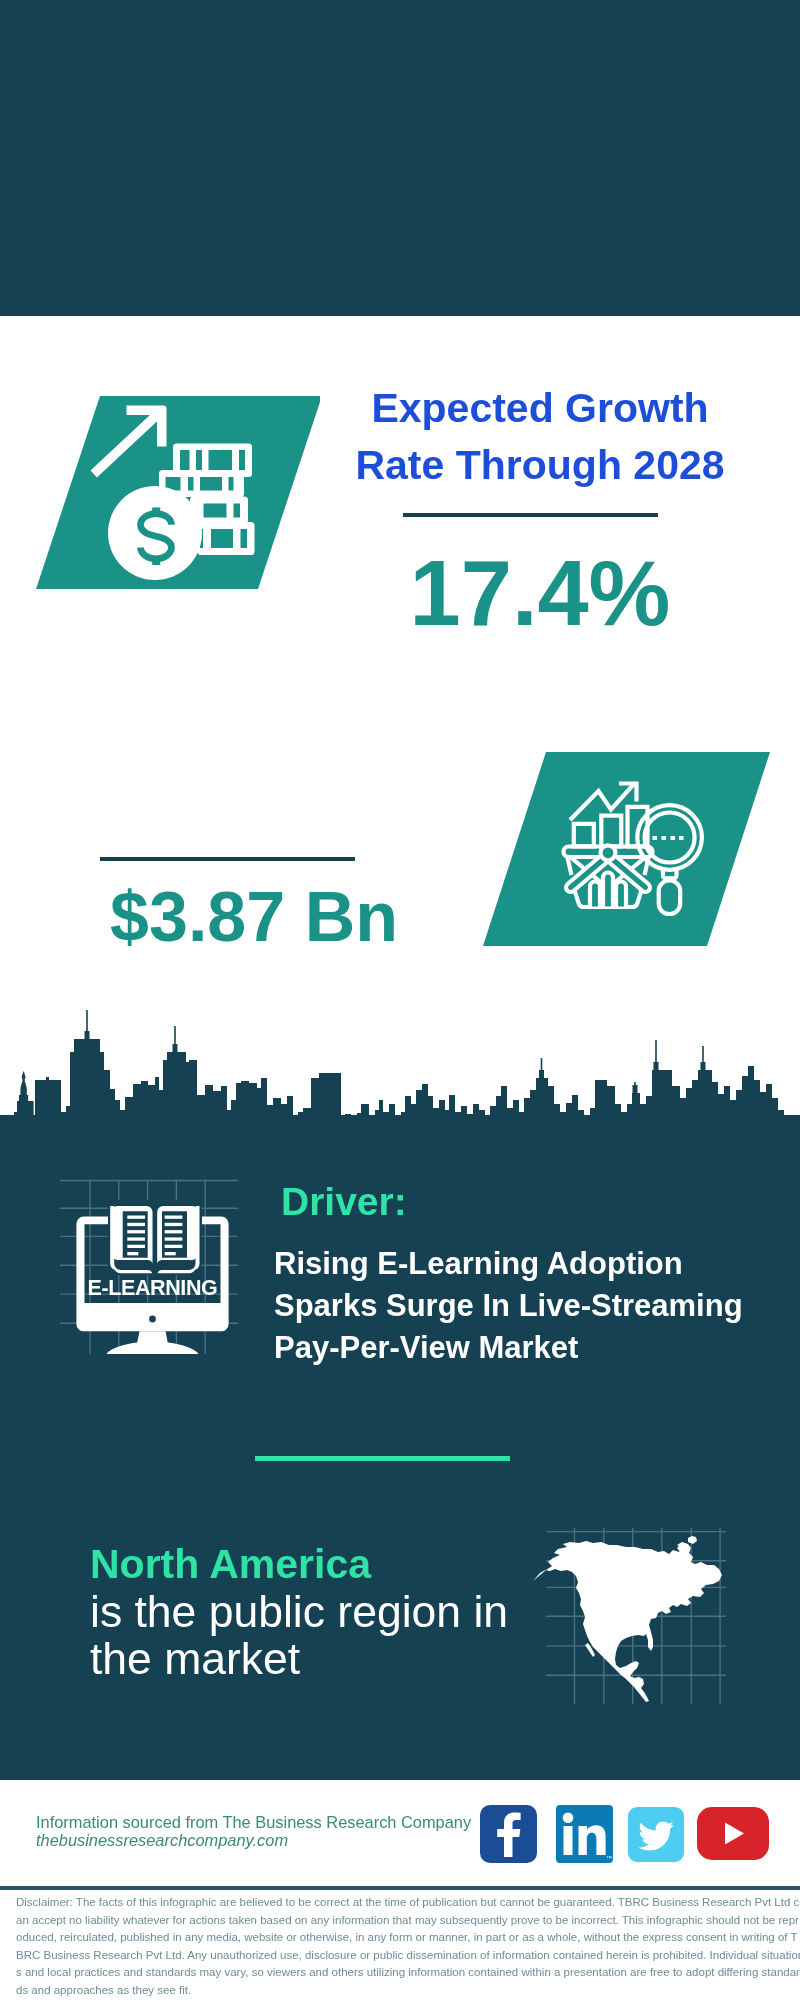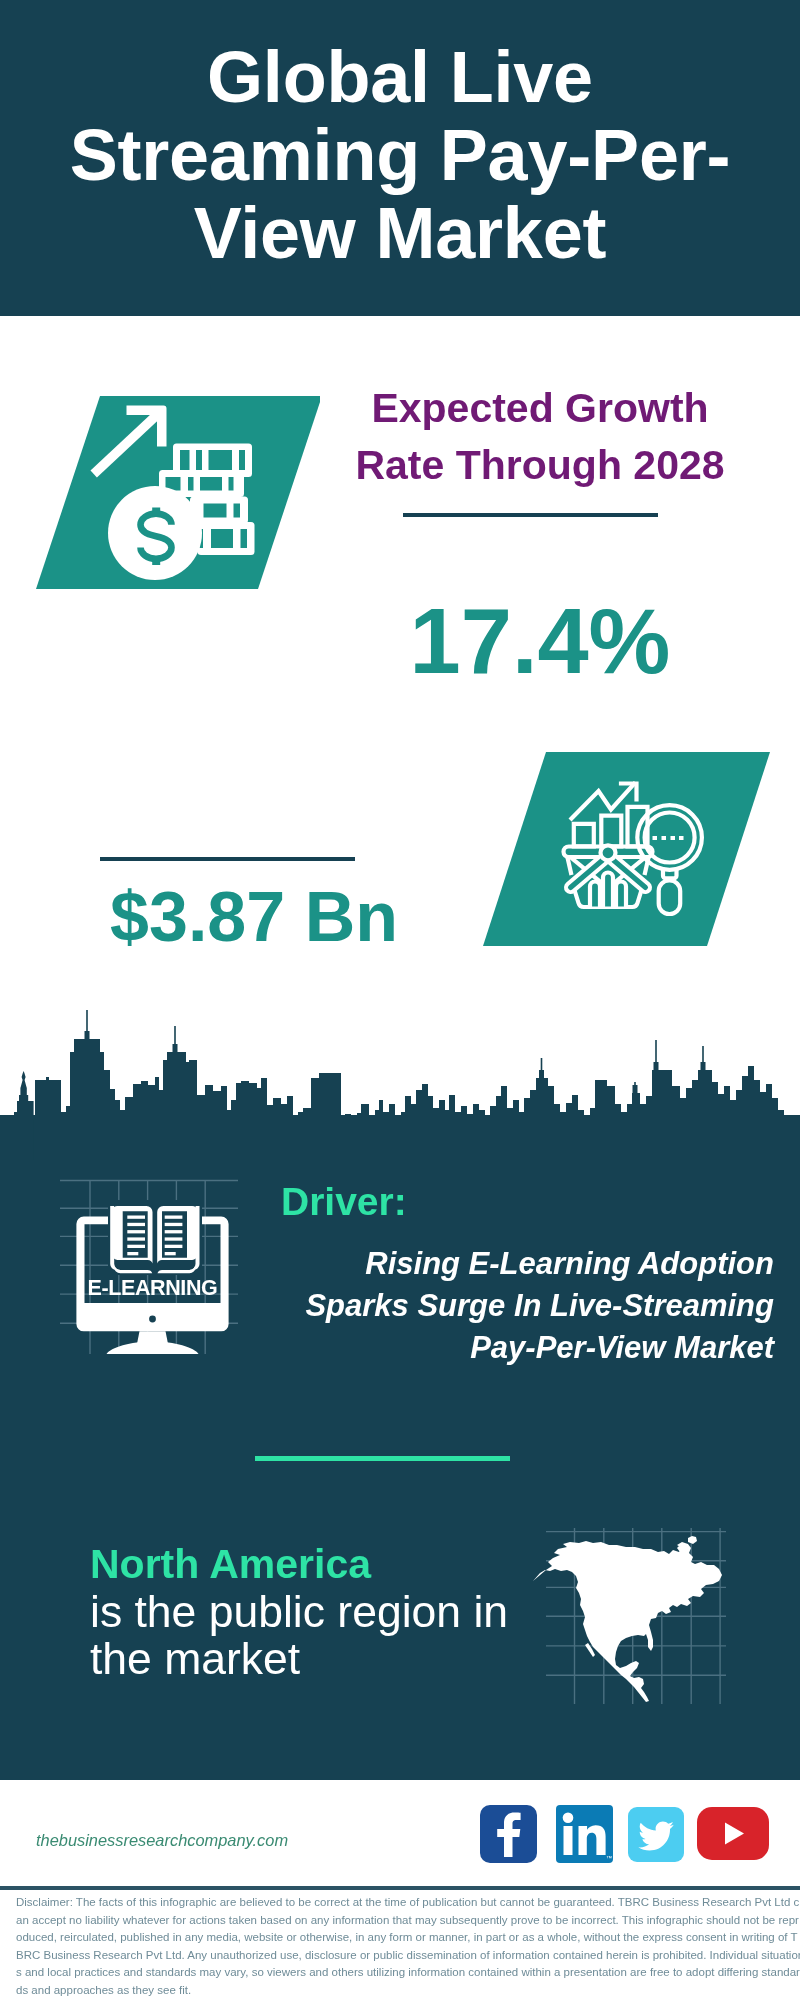--- a/index.html
+++ b/index.html
@@ -7,49 +7,48 @@
   body { background:#ffffff; font-family:"Liberation Sans", sans-serif; overflow:hidden; }
   .page { position:relative; width:800px; height:2000px; background:#fff; }
 
   
   .header { position:absolute; left:0; top:0; width:800px; height:316px; background:#164152; }
   .header-title { position:absolute; left:40px; top:38px; width:720px; color:#ffffff;
     font-size:72px; font-weight:bold; text-align:center; line-height:78px; letter-spacing:-0.2px; }
 
   
   .white-sec { position:absolute; left:0; top:316px; width:800px; height:800px; background:#fff; }
-  .stat-head { position:absolute; color:#701a75; font-size:41px; font-weight:bold; text-align:center; line-height:57px; }
+  .stat-head { position:absolute; color:#1d4ed8; font-size:41px; font-weight:bold; text-align:center; line-height:57px; }
   .rule { position:absolute; height:4px; background:#164152; }
   .stat-val { position:absolute; color:#1b9287; font-weight:bold; text-align:center; }
 
   
   .dark-sec { position:absolute; left:0; top:1115px; width:800px; height:665px; background:#164152; overflow:hidden; }
   .driver-label { position:absolute; color:#2ee3a5; font-size:39px; font-weight:bold; text-align:left; line-height:44px; }
-  .driver-text { position:absolute; color:#ffffff; font-size:31px; font-weight:bold; text-align:right; line-height:42px;font-style:italic; }
+  .driver-text { position:absolute; color:#ffffff; font-size:31px; font-weight:bold; text-align:left; line-height:42px; }
 
   .green-rule { position:absolute; height:5px; background:#2ee3a5; }
 
   .region-block { position:absolute; text-align:left; color:#ffffff; }
   .region-name { color:#2ee3a5; font-size:41px; font-weight:bold; line-height:48px; }
   .region-sub { color:#ffffff; font-size:44.5px; font-weight:normal; line-height:47px; }
 
   
   .footer { position:absolute; left:0; top:1780px; width:800px; height:220px; background:#fff; }
 </style>
 </head>
 <body>
 
 <div class="page">
 
   <div class="header"></div>
   <div class="white-sec"></div>
   <div class="dark-sec"></div>
   <div class="footer"></div>
 
-  <div class="header-title">Global Live Streaming Pay-Per-View Market</div>
 
   <svg width="300" height="210" viewBox="20 390 300 210" style="position:absolute;left:20px;top:390px;">
     <polygon points="100,396 322,396 258,589 36,589" fill="#1b9287"></polygon>
     <g fill="#ffffff">
       <path d="M126.5,405.5 h37 a3,3 0 0 1 3,3 v38 h-9.5 v-31.5 h-30.5 Z"></path>
       <path d="M90.5,470.6 l63.4,-59.3 6.4,6.9 l-63.4,59.3 Z"></path>
     </g>
     <g>
       <rect x="173" y="443.5" width="79" height="33.5" rx="3.5" fill="#ffffff"></rect>
       <rect x="159" y="470" width="85" height="27" rx="3.5" fill="#ffffff"></rect>
@@ -77,21 +76,21 @@
     <circle cx="155" cy="533" r="47" fill="#ffffff"></circle>
     <g>
       <path d="M171.5,524.8 c0,-6.2 -6.9,-11.2 -15.5,-11.2 c-8.6,0 -15.5,5 -15.5,11.2 c0,6.2 6.9,9.7 15.5,11.4 c8.6,1.7 15.5,5.2 15.5,11.4 c0,6.2 -6.9,11.2 -15.5,11.2 c-8.6,0 -15.5,-5 -15.5,-11.2" fill="none" stroke="#1b9287" stroke-width="6.6"></path>
       <rect x="152.2" y="507.5" width="8" height="8" fill="#1b9287"></rect>
       <rect x="152.2" y="556.5" width="8" height="8.5" fill="#1b9287"></rect>
     </g>
   </svg>
 
   <div class="stat-head" style="left:345px; top:380px; width:390px;">Expected Growth Rate Through 2028</div>
   <div class="rule" style="left:403px; top:513px; width:255px;"></div>
-  <div class="stat-val" style="left:345px; top:543px; width:390px; font-size:92px; line-height:100px;margin-top:48px;">17.4%</div>
+  <div class="stat-val" style="left:345px; top:543px; width:390px; font-size:92px; line-height:100px;">17.4%</div>
 
   <div class="rule" style="left:100px; top:857px; width:255px;"></div>
   <div class="stat-val" style="left:59px; top:878px; width:390px; font-size:70px; line-height:78px;">$3.87 Bn</div>
 
   <svg width="310" height="215" viewBox="460 745 310 215" style="position:absolute;left:460px;top:745px;">
     <polygon points="546,752 770,752 707,946 483,946" fill="#1b9287"></polygon>
     <g fill="none" stroke="#ffffff" stroke-width="4.2" stroke-linecap="square" stroke-linejoin="miter">
       <g>
         <polyline points="571.5,818.5 598.5,791 611,809.5 634,784"></polyline>
         <polyline points="621,783.5 636.5,783.5 636.5,799.5"></polyline>
@@ -233,20 +232,21 @@
         L620,1668 L626,1666 L631,1663 L636,1661 L639,1663 L637,1668 L633,1672
         L630,1676 L634,1678 L639,1677 L643,1679 L644,1684 L641,1688 L644,1692
         L647,1697 L649,1701 L646,1702 L642,1697 L638,1692 L634,1687 L630,1683
         L626,1679 L621,1675 L617,1671 L613,1667 L609,1663 L605,1659 L601,1655
         L597,1651 L593,1647 L590,1642 L587,1636 L585,1630 L583,1624 L585,1617
         L583,1611 L580,1605 L581,1599 L579,1593 L576,1588 L578,1582 L576,1576
         L572,1572 L567,1570 L561,1571 L555,1569 L550,1571 L545,1570 L540,1573 Z"></path>
     </g>
   </svg>
 
+  <div style="position:absolute; left:36px; top:1813px; color:#3a8b72; font-size:16.4px; line-height:18px;">Information sourced from The Business Research Company</div>
   <div style="position:absolute; left:36px; top:1831px; color:#3a8b72; font-size:16.4px; line-height:18px;font-style:italic;">thebusinessresearchcompany.com</div>
 
   <svg width="57" height="58" viewBox="0 0 57 58" style="position:absolute;left:480px;top:1805px;">
     <rect x="0" y="0" width="57" height="58" rx="10" fill="#1b4d96"></rect>
     <path d="M32.5,52 V32 h6.8 l1,-8 h-7.8 v-5.1 c0,-2.3 0.6,-3.9 3.9,-3.9 h4.2 V7.8 C39.7,7.6 37.2,7.4 34.3,7.4 c-6.1,0 -10.3,3.7 -10.3,10.6 v6 h-6.8 v8 h6.8 V52 Z" fill="#ffffff"></path>
   </svg>
 
   <svg width="57" height="58" viewBox="0 0 57 58" style="position:absolute;left:556px;top:1805px;">
     <rect x="0" y="0" width="57" height="58" rx="4" fill="#0b7bb5"></rect>
     <g fill="#ffffff">

